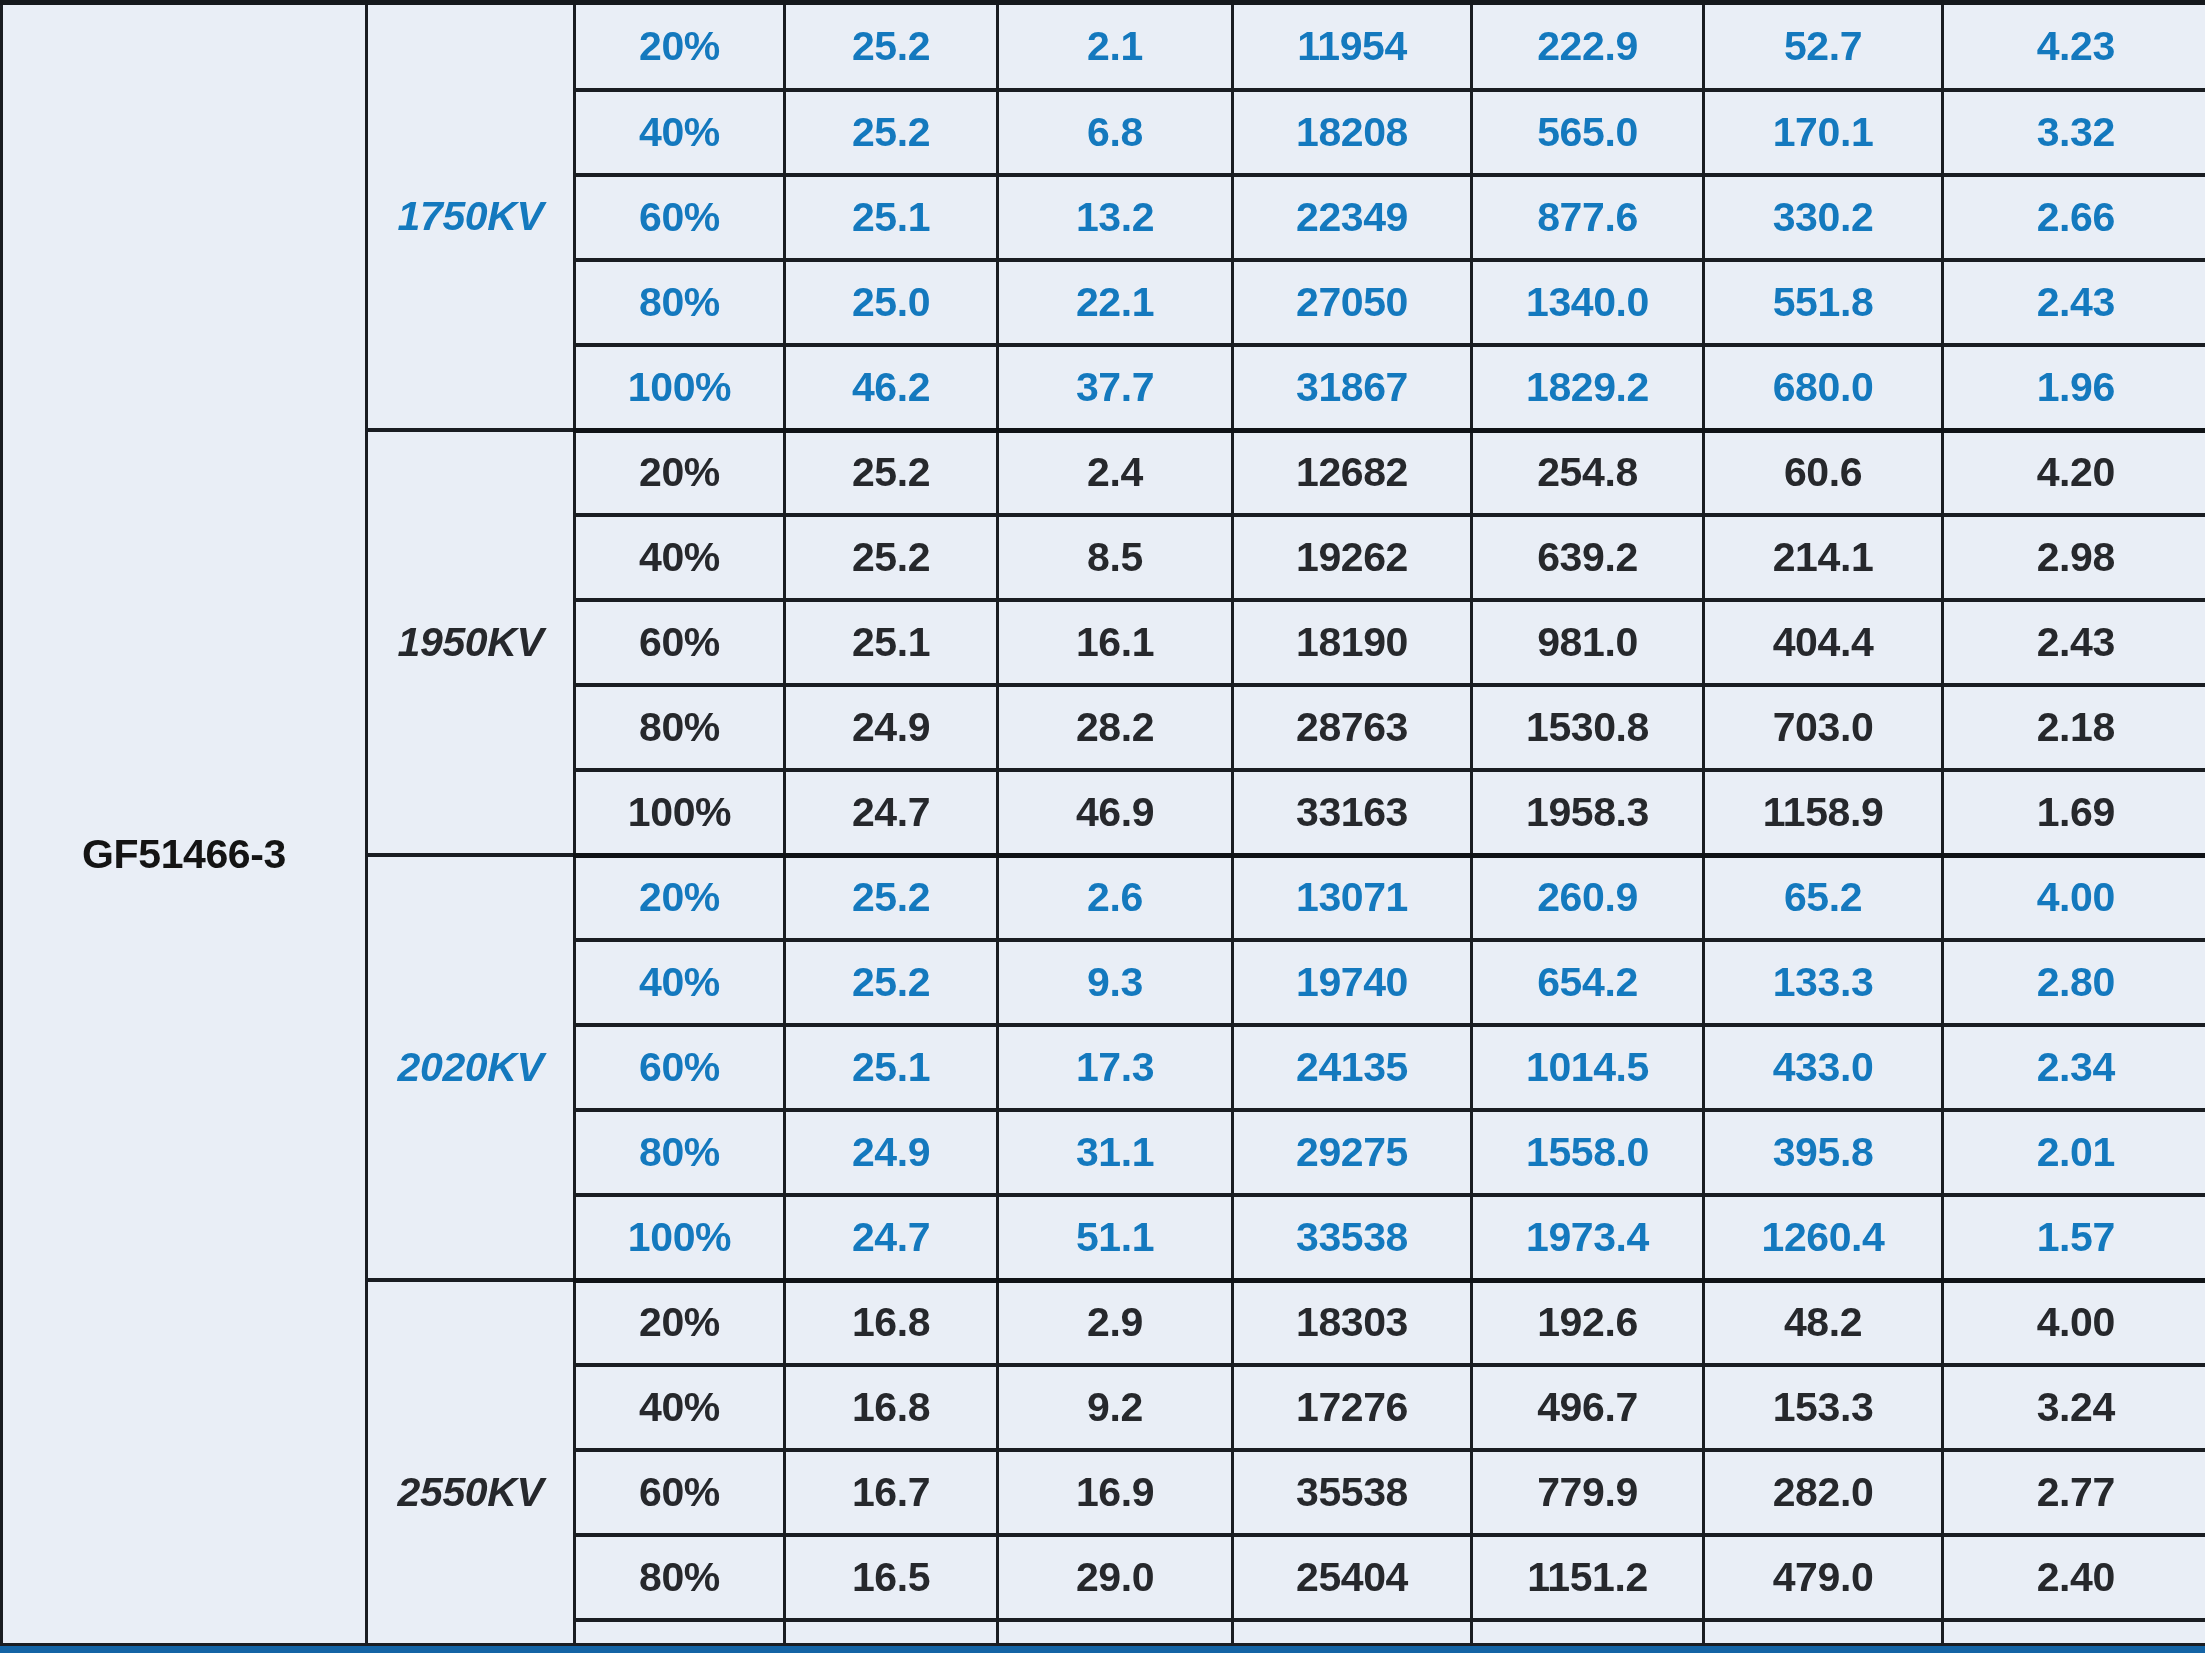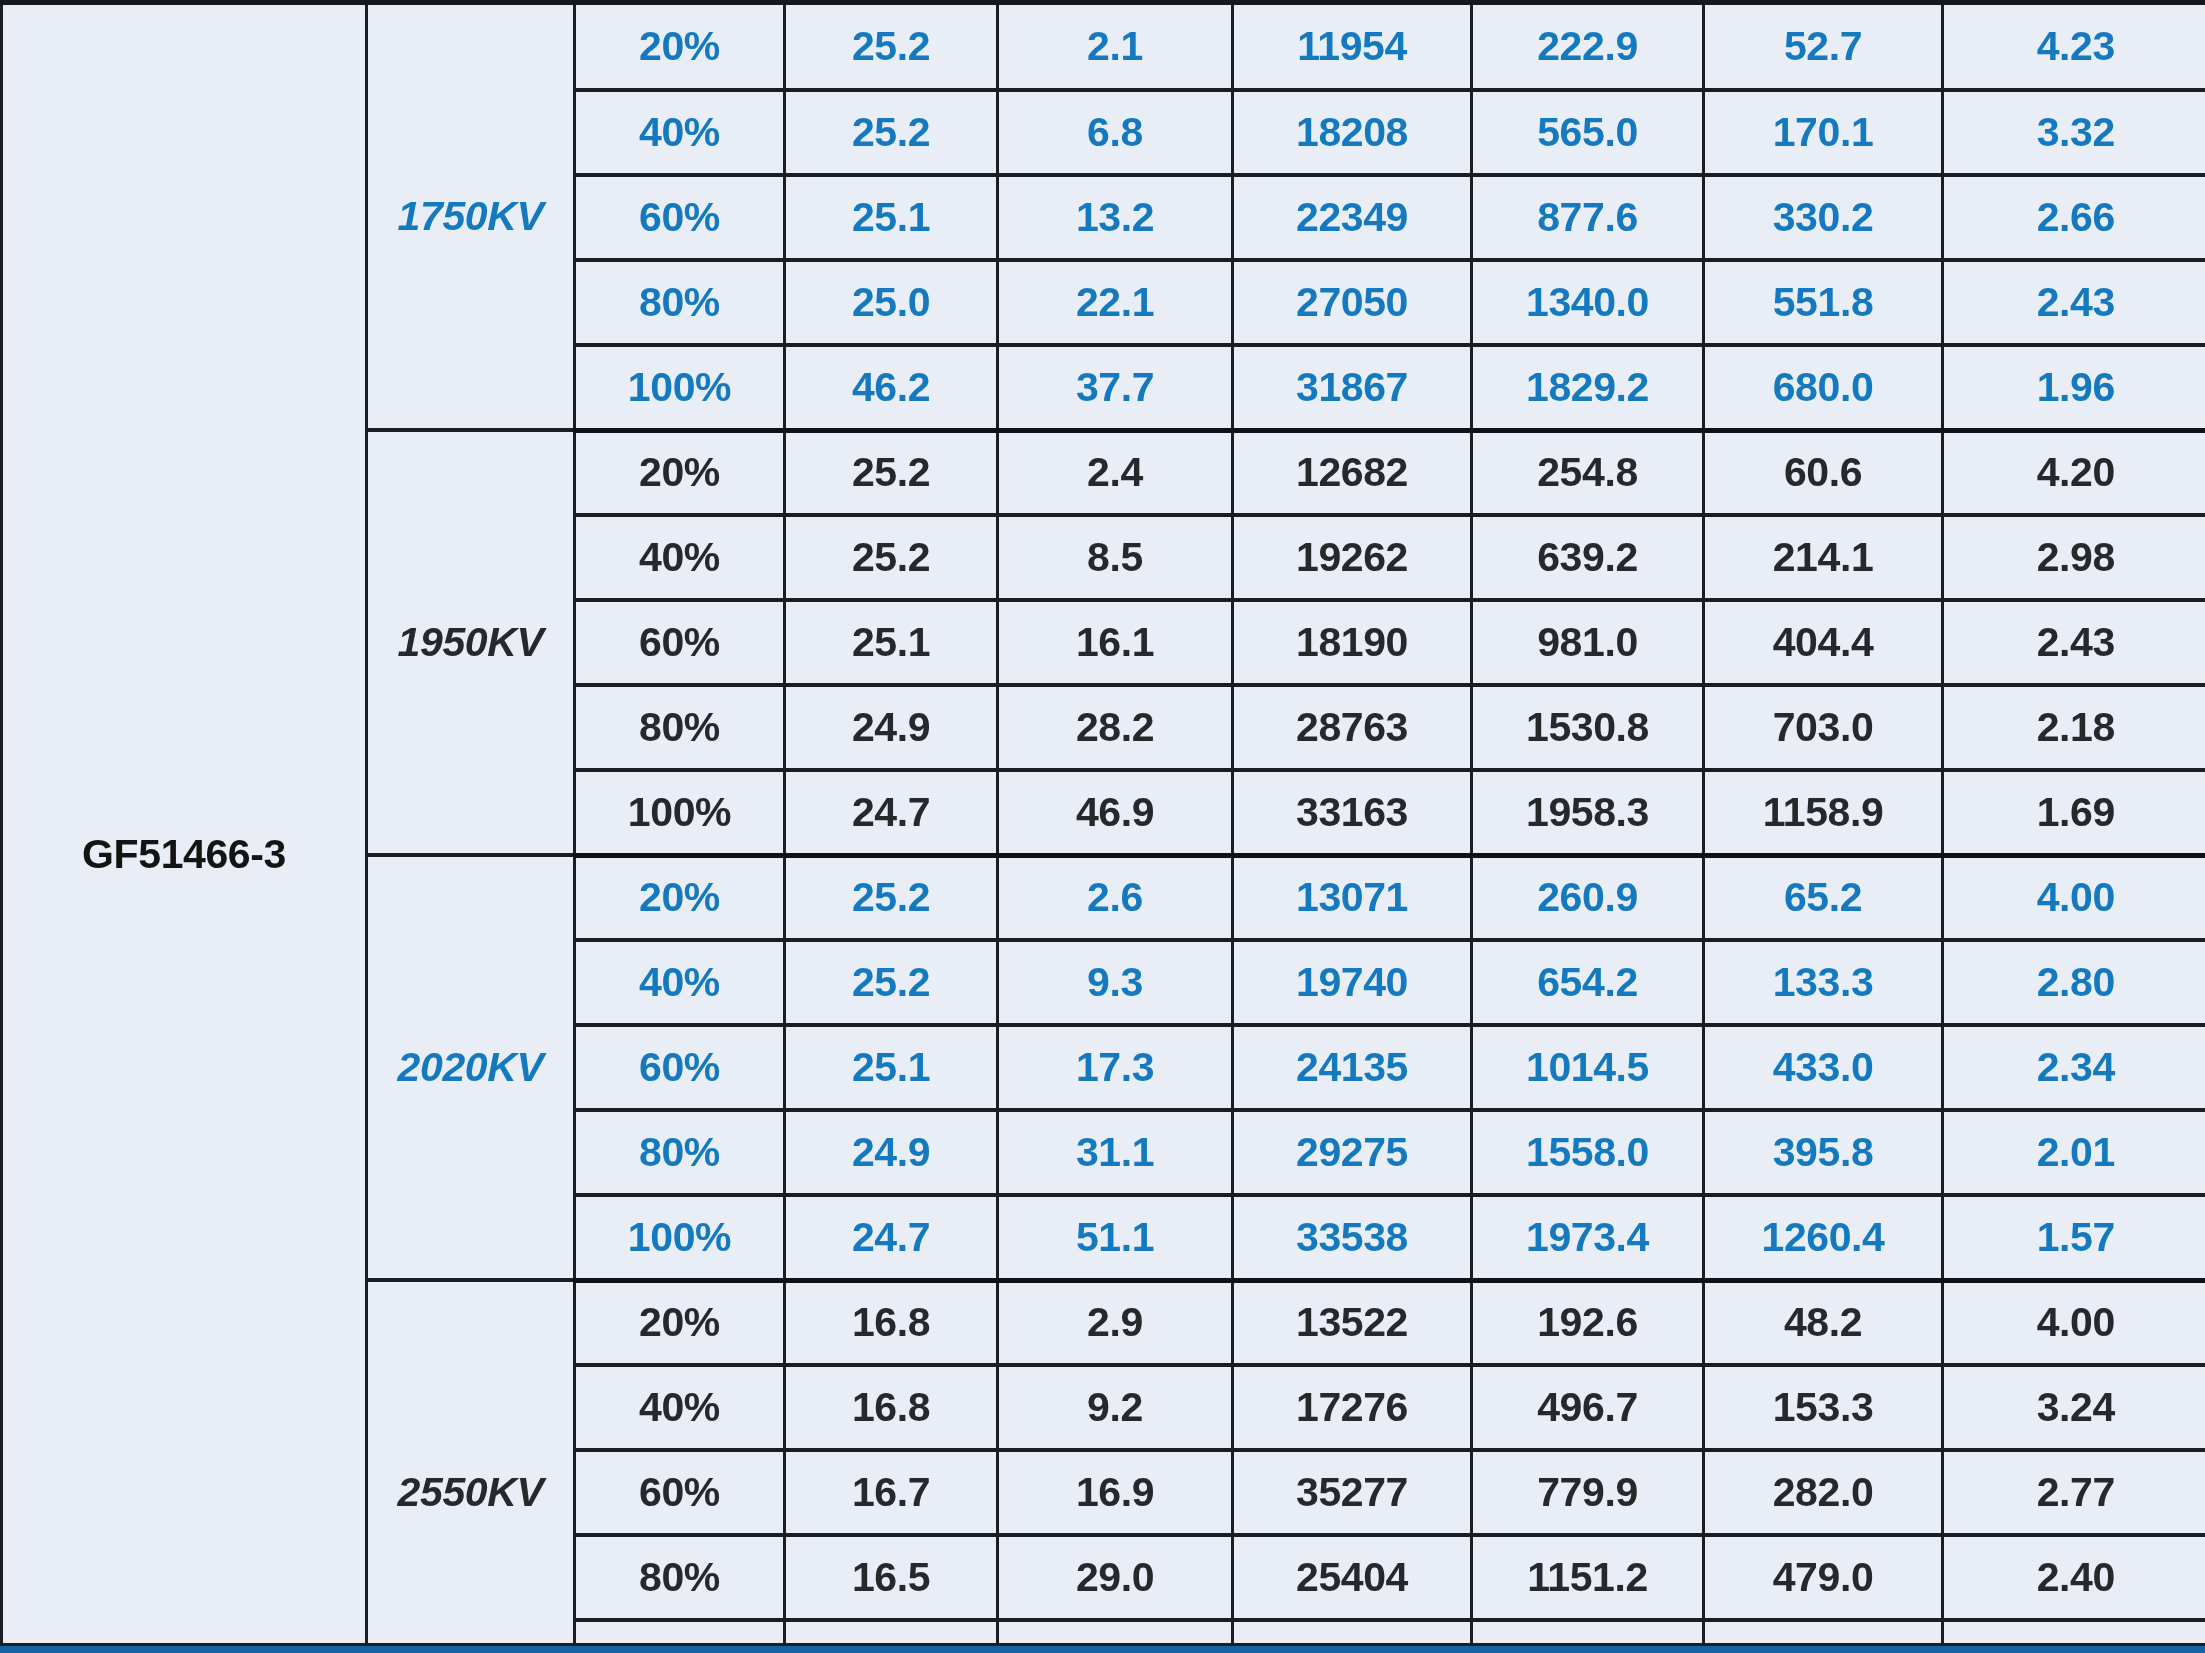--- a/index.html
+++ b/index.html
@@ -279,39 +279,39 @@
           <td class="txt-blue">33538</td>
           <td class="txt-blue">1973.4</td>
           <td class="txt-blue">1260.4</td>
           <td class="txt-blue last-col">1.57</td>
         </tr>
         <tr>
           <td class="kv-cell txt-dark" rowspan="5">2550KV</td>
           <td class="txt-dark">20%</td>
           <td class="txt-dark">16.8</td>
           <td class="txt-dark">2.9</td>
-          <td class="txt-dark">13522</td>
+          <td class="txt-dark">18303</td>
           <td class="txt-dark">192.6</td>
           <td class="txt-dark">48.2</td>
           <td class="txt-dark last-col">4.00</td>
         </tr>
         <tr>
           <td class="txt-dark">40%</td>
           <td class="txt-dark">16.8</td>
           <td class="txt-dark">9.2</td>
           <td class="txt-dark">17276</td>
           <td class="txt-dark">496.7</td>
           <td class="txt-dark">153.3</td>
           <td class="txt-dark last-col">3.24</td>
         </tr>
         <tr>
           <td class="txt-dark">60%</td>
           <td class="txt-dark">16.7</td>
           <td class="txt-dark">16.9</td>
-          <td class="txt-dark">35277</td>
+          <td class="txt-dark">35538</td>
           <td class="txt-dark">779.9</td>
           <td class="txt-dark">282.0</td>
           <td class="txt-dark last-col">2.77</td>
         </tr>
         <tr>
           <td class="txt-dark">80%</td>
           <td class="txt-dark">16.5</td>
           <td class="txt-dark">29.0</td>
           <td class="txt-dark">25404</td>
           <td class="txt-dark">1151.2</td>

